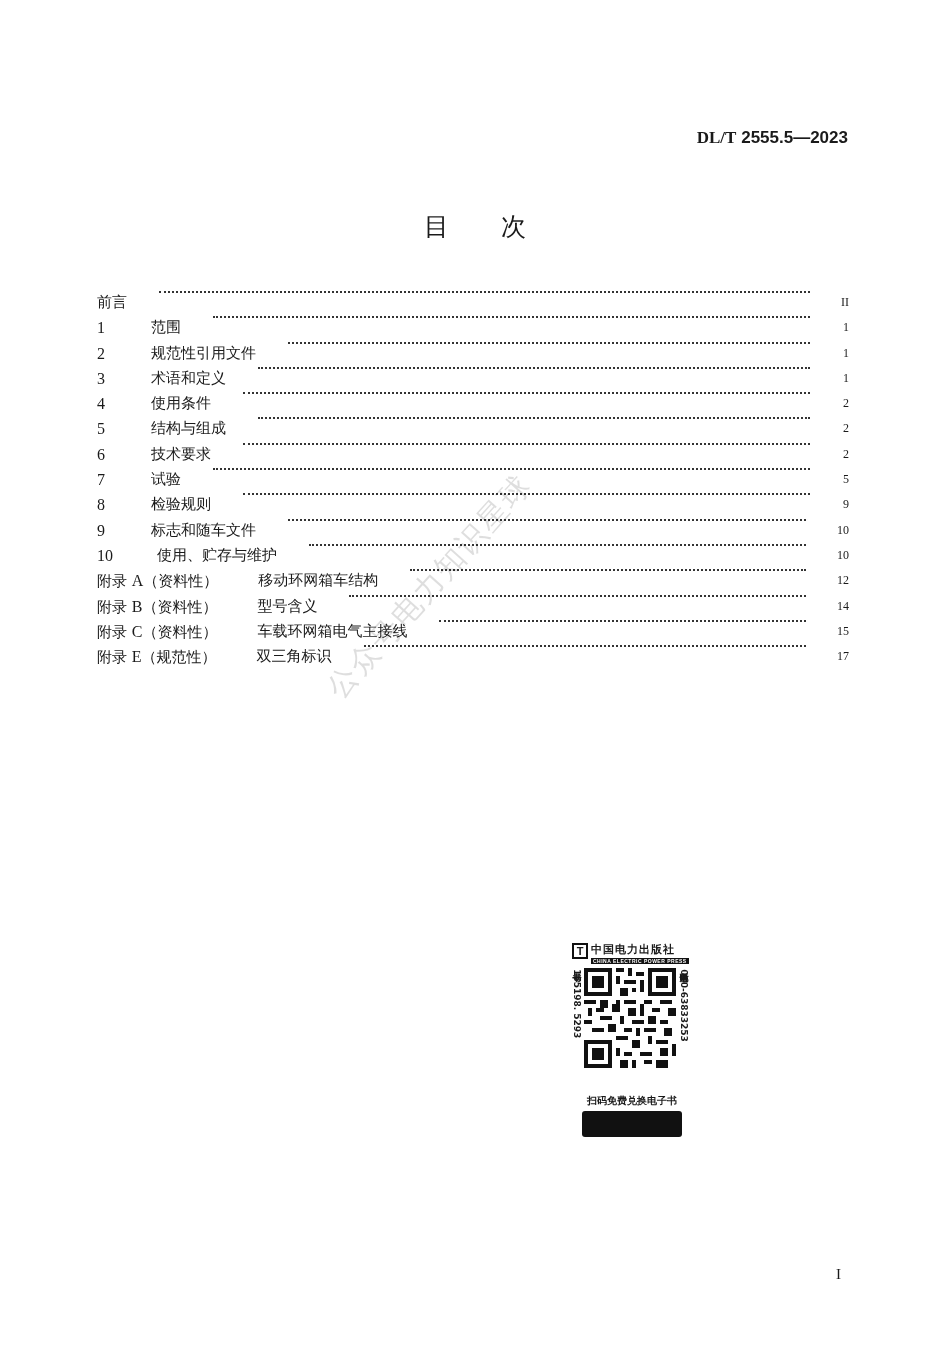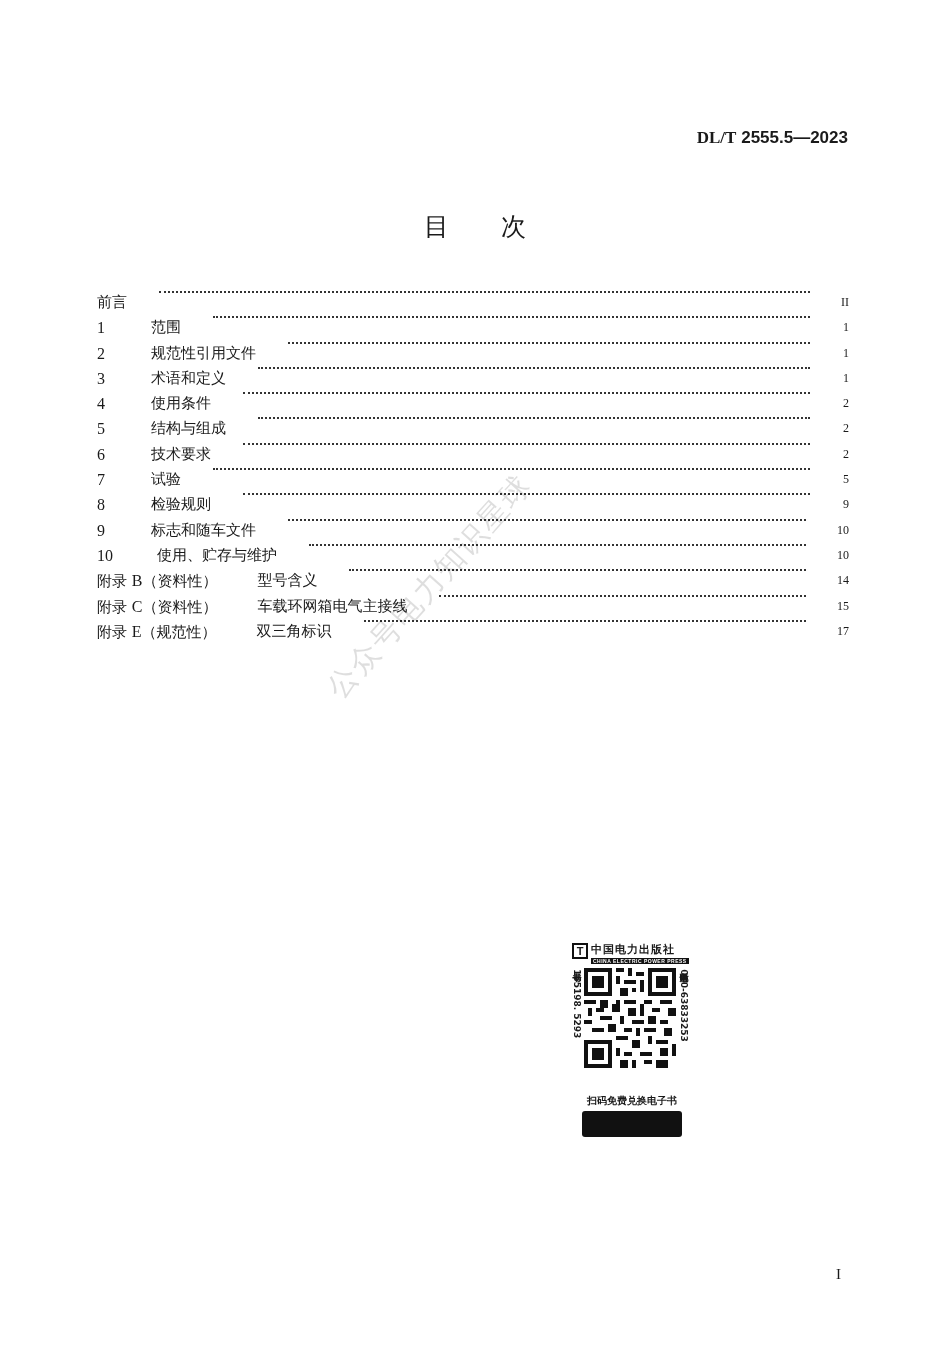--- a/index.html
+++ b/index.html
@@ -110,20 +110,26 @@
     <span class="leader"></span>
     <span class="page">10</span>
   </div>
   <div class="toc-row">
     <span class="num wide">10</span>
     <span class="label">使用、贮存与维护</span>
     <span class="leader"></span>
     <span class="page">10</span>
   </div>
 
+  <div class="toc-row">
+    <span class="appx-prefix"><span>附录</span> <span class="letter">A</span><span>（资料性）</span></span>
+    <span class="label">移动环网箱车结构</span>
+    <span class="leader"></span>
+    <span class="page">12</span>
+  </div>
   <div class="toc-row">
     <span class="appx-prefix"><span>附录</span> <span class="letter">B</span><span>（资料性）</span></span>
     <span class="label">型号含义</span>
     <span class="leader"></span>
     <span class="page">14</span>
   </div>
   <div class="toc-row">
     <span class="appx-prefix"><span>附录</span> <span class="letter">C</span><span>（资料性）</span></span>
     <span class="label">车载环网箱电气主接线</span>
     <span class="leader"></span>

